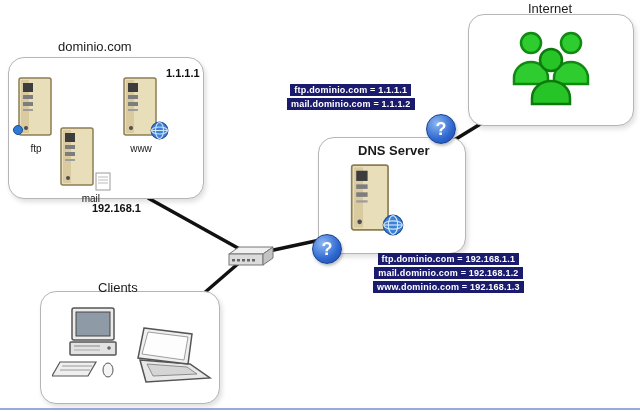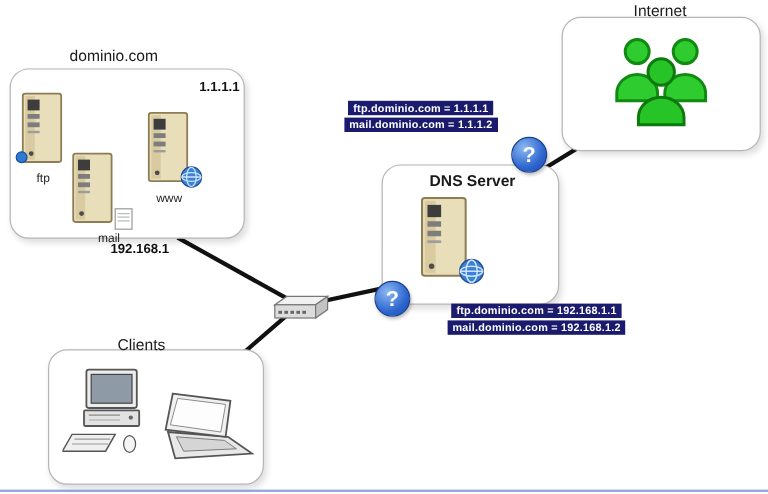--- a/index.html
+++ b/index.html
@@ -90,21 +90,21 @@
       <svg class="badge" style="right:-12px; bottom:0px;" width="17" height="20" viewBox="0 0 17 20">
         <rect x="1" y="1" width="14" height="17" fill="#ffffff" stroke="#9a9a9a"></rect>
         <line x1="3" y1="5" x2="13" y2="5" stroke="#bbbbbb"></line>
         <line x1="3" y1="8" x2="13" y2="8" stroke="#bbbbbb"></line>
         <line x1="3" y1="11" x2="13" y2="11" stroke="#bbbbbb"></line>
       </svg>
     </span>
     <span class="node-label">mail</span>
   </div>
 
-  <div class="node" style="left:119px; top:92px;">
+  <div class="node" style="left:119px; top:76px;">
     <span class="iconwrap">
       <svg width="44" height="62" viewBox="0 0 44 62">
         <rect x="5" y="2" width="32" height="57" rx="2" fill="#e9deba" stroke="#8d7d54" stroke-width="1.5"></rect>
         <rect x="7" y="4" width="8" height="53" fill="#d9caa0"></rect>
         <rect x="9" y="7" width="10" height="9" fill="#3d3d3d"></rect>
         <rect x="9" y="19" width="10" height="4" fill="#7d7d7d"></rect>
         <rect x="9" y="26" width="10" height="4" fill="#7d7d7d"></rect>
         <rect x="9" y="33" width="10" height="2" fill="#9d9d9d"></rect>
         <circle cx="12" cy="52" r="2" fill="#4d4d4d"></circle>
       </svg>
@@ -165,20 +165,21 @@
   </div>
 
   <div class="records" style="left:287px; top:84px;">
     <span class="record-bar">ftp.dominio.com = 1.1.1.1</span>
     <span class="record-bar">mail.dominio.com = 1.1.1.2</span>
   </div>
 
   <div class="records" style="left:344px; top:253px;margin-left:29px;">
     <span class="record-bar">ftp.dominio.com = 192.168.1.1</span>
     <span class="record-bar">mail.dominio.com = 192.168.1.2</span>
+    <span class="record-bar">www.dominio.com = 192.168.1.3</span>
   </div>
 
   <div class="group-box" style="left:40px; top:291px; width:180px; height:113px;"></div>
   <div class="box-label" style="left:98px; top:280px;">Clients</div>
 
   <div class="node" style="left:52px; top:304px;">
     <svg width="78" height="78" viewBox="0 0 78 78">
       <rect x="20" y="4" width="42" height="32" rx="2" fill="#ececec" stroke="#555555" stroke-width="1.5"></rect>
       <rect x="24" y="8" width="34" height="24" fill="#8e9aa6" stroke="#444444"></rect>
       <rect x="18" y="38" width="46" height="13" rx="1" fill="#e2e2e2" stroke="#555555" stroke-width="1.5"></rect>

